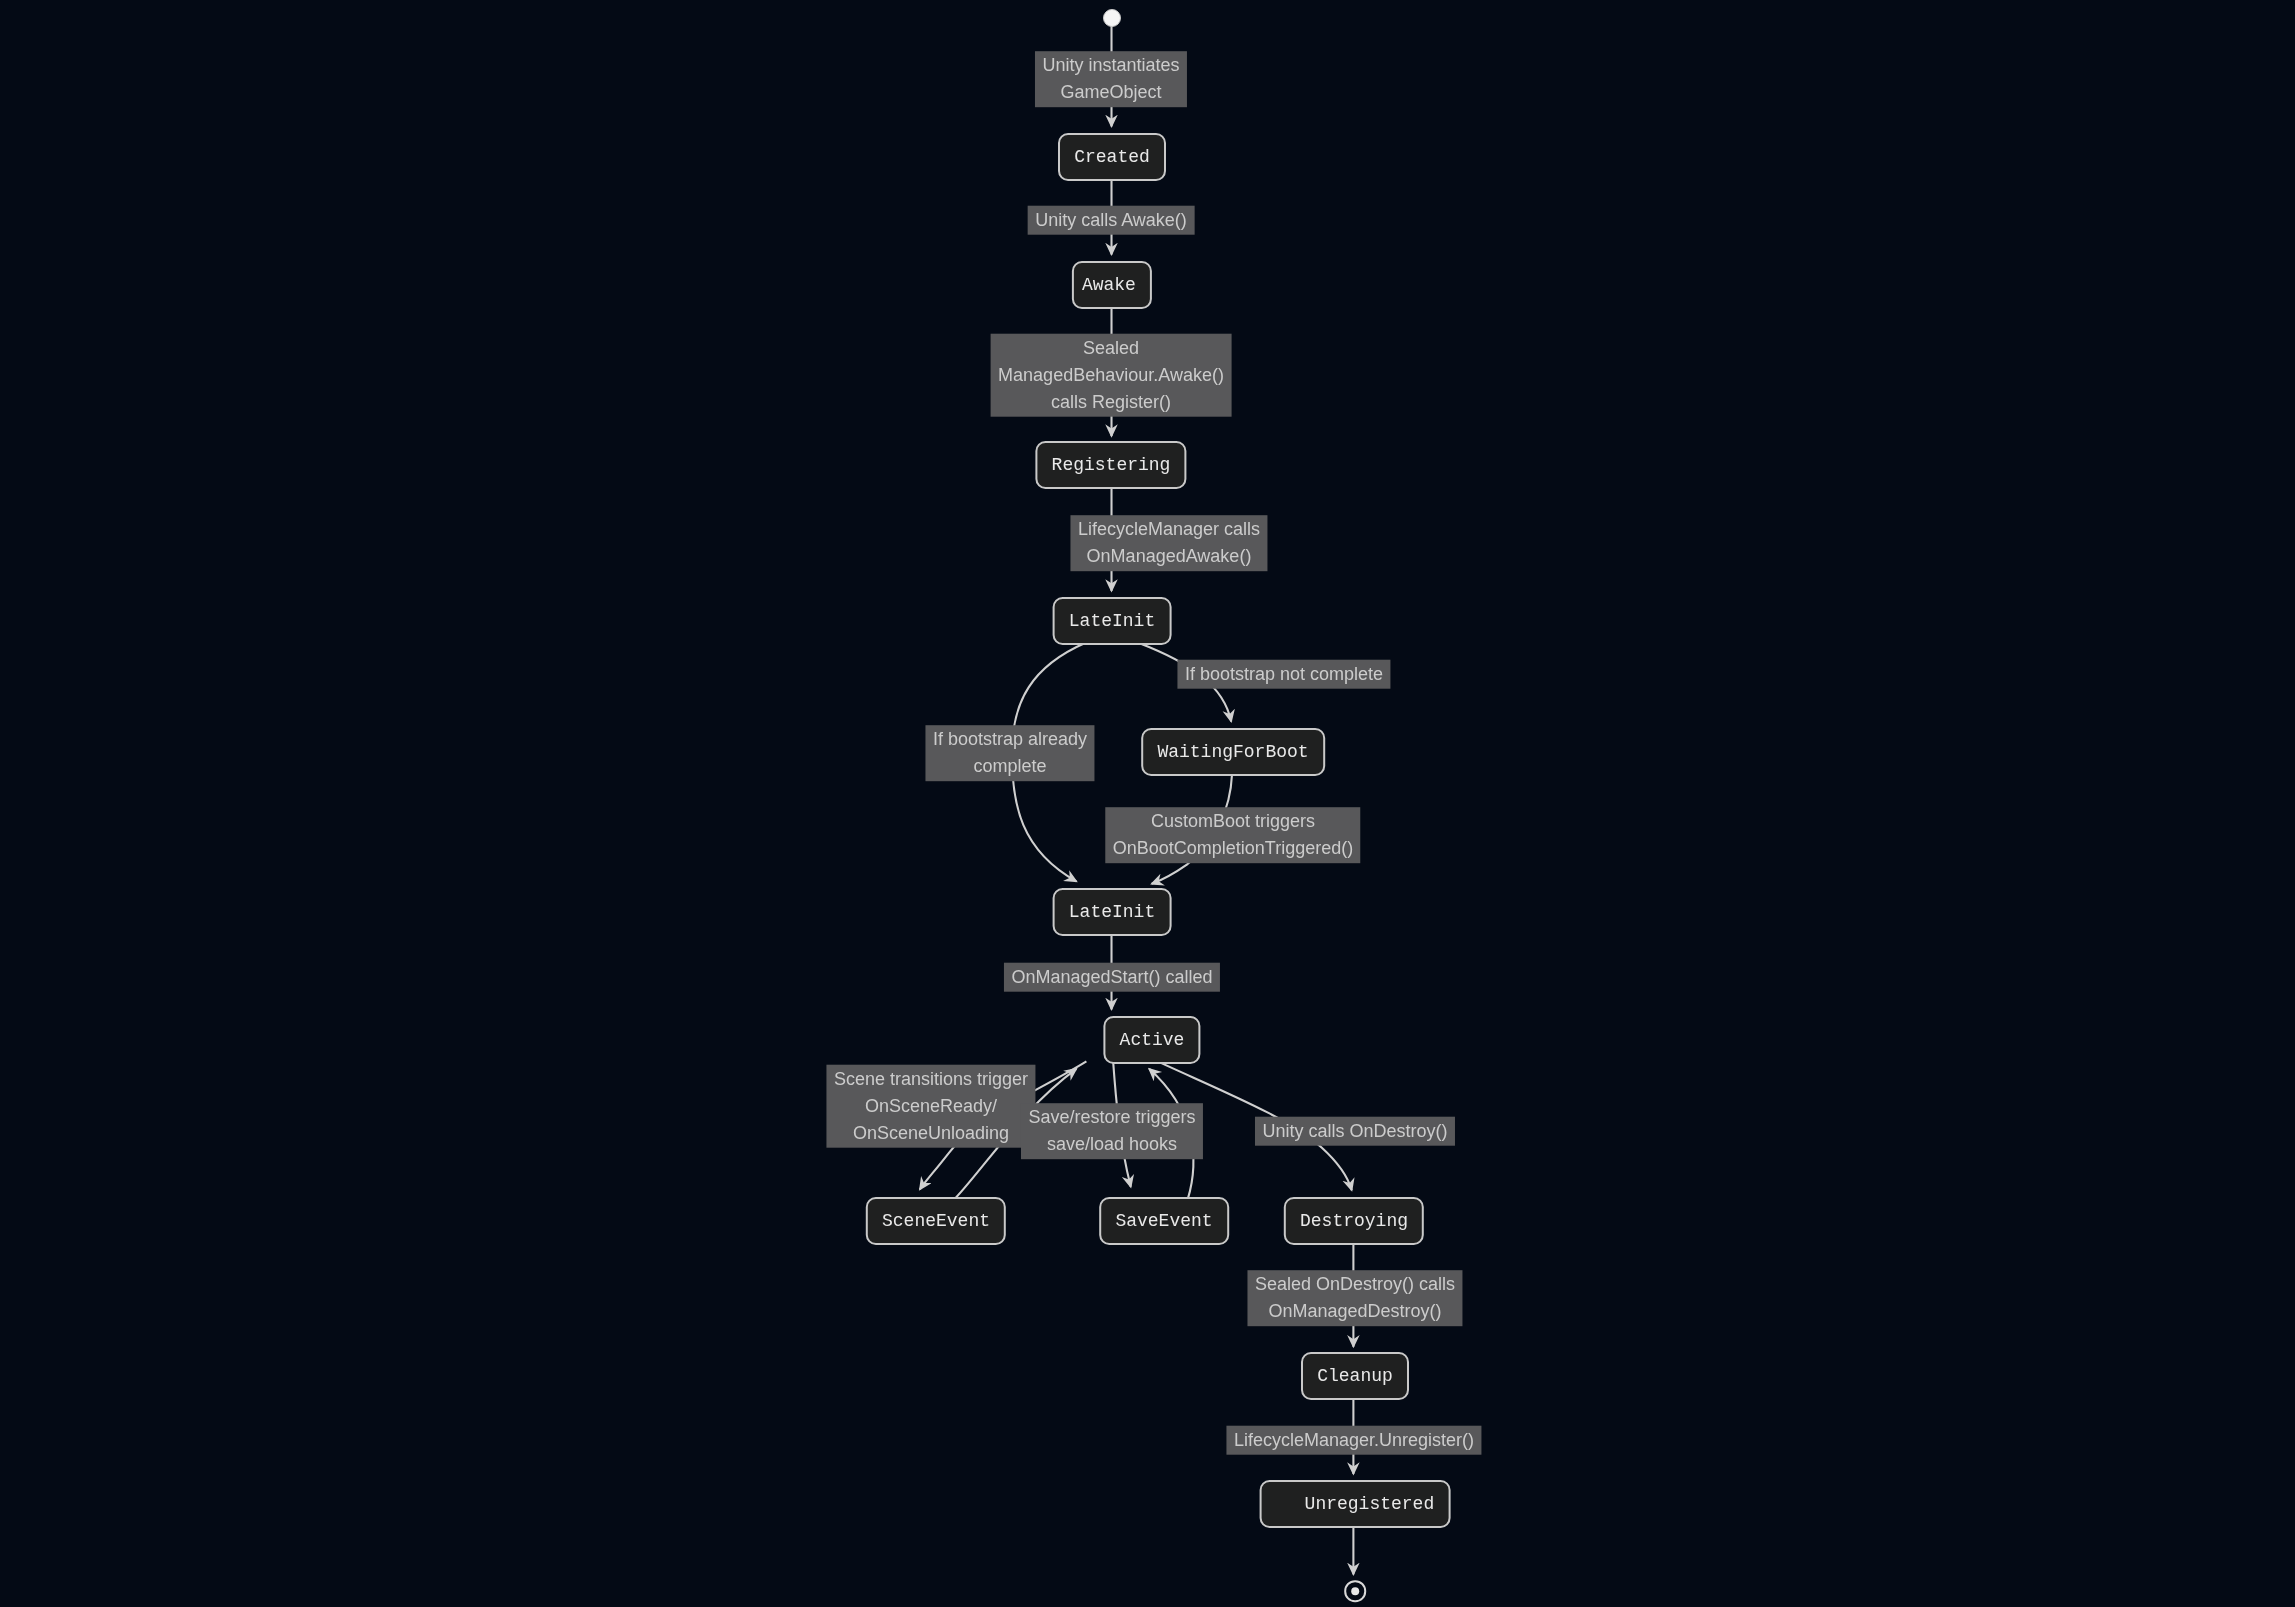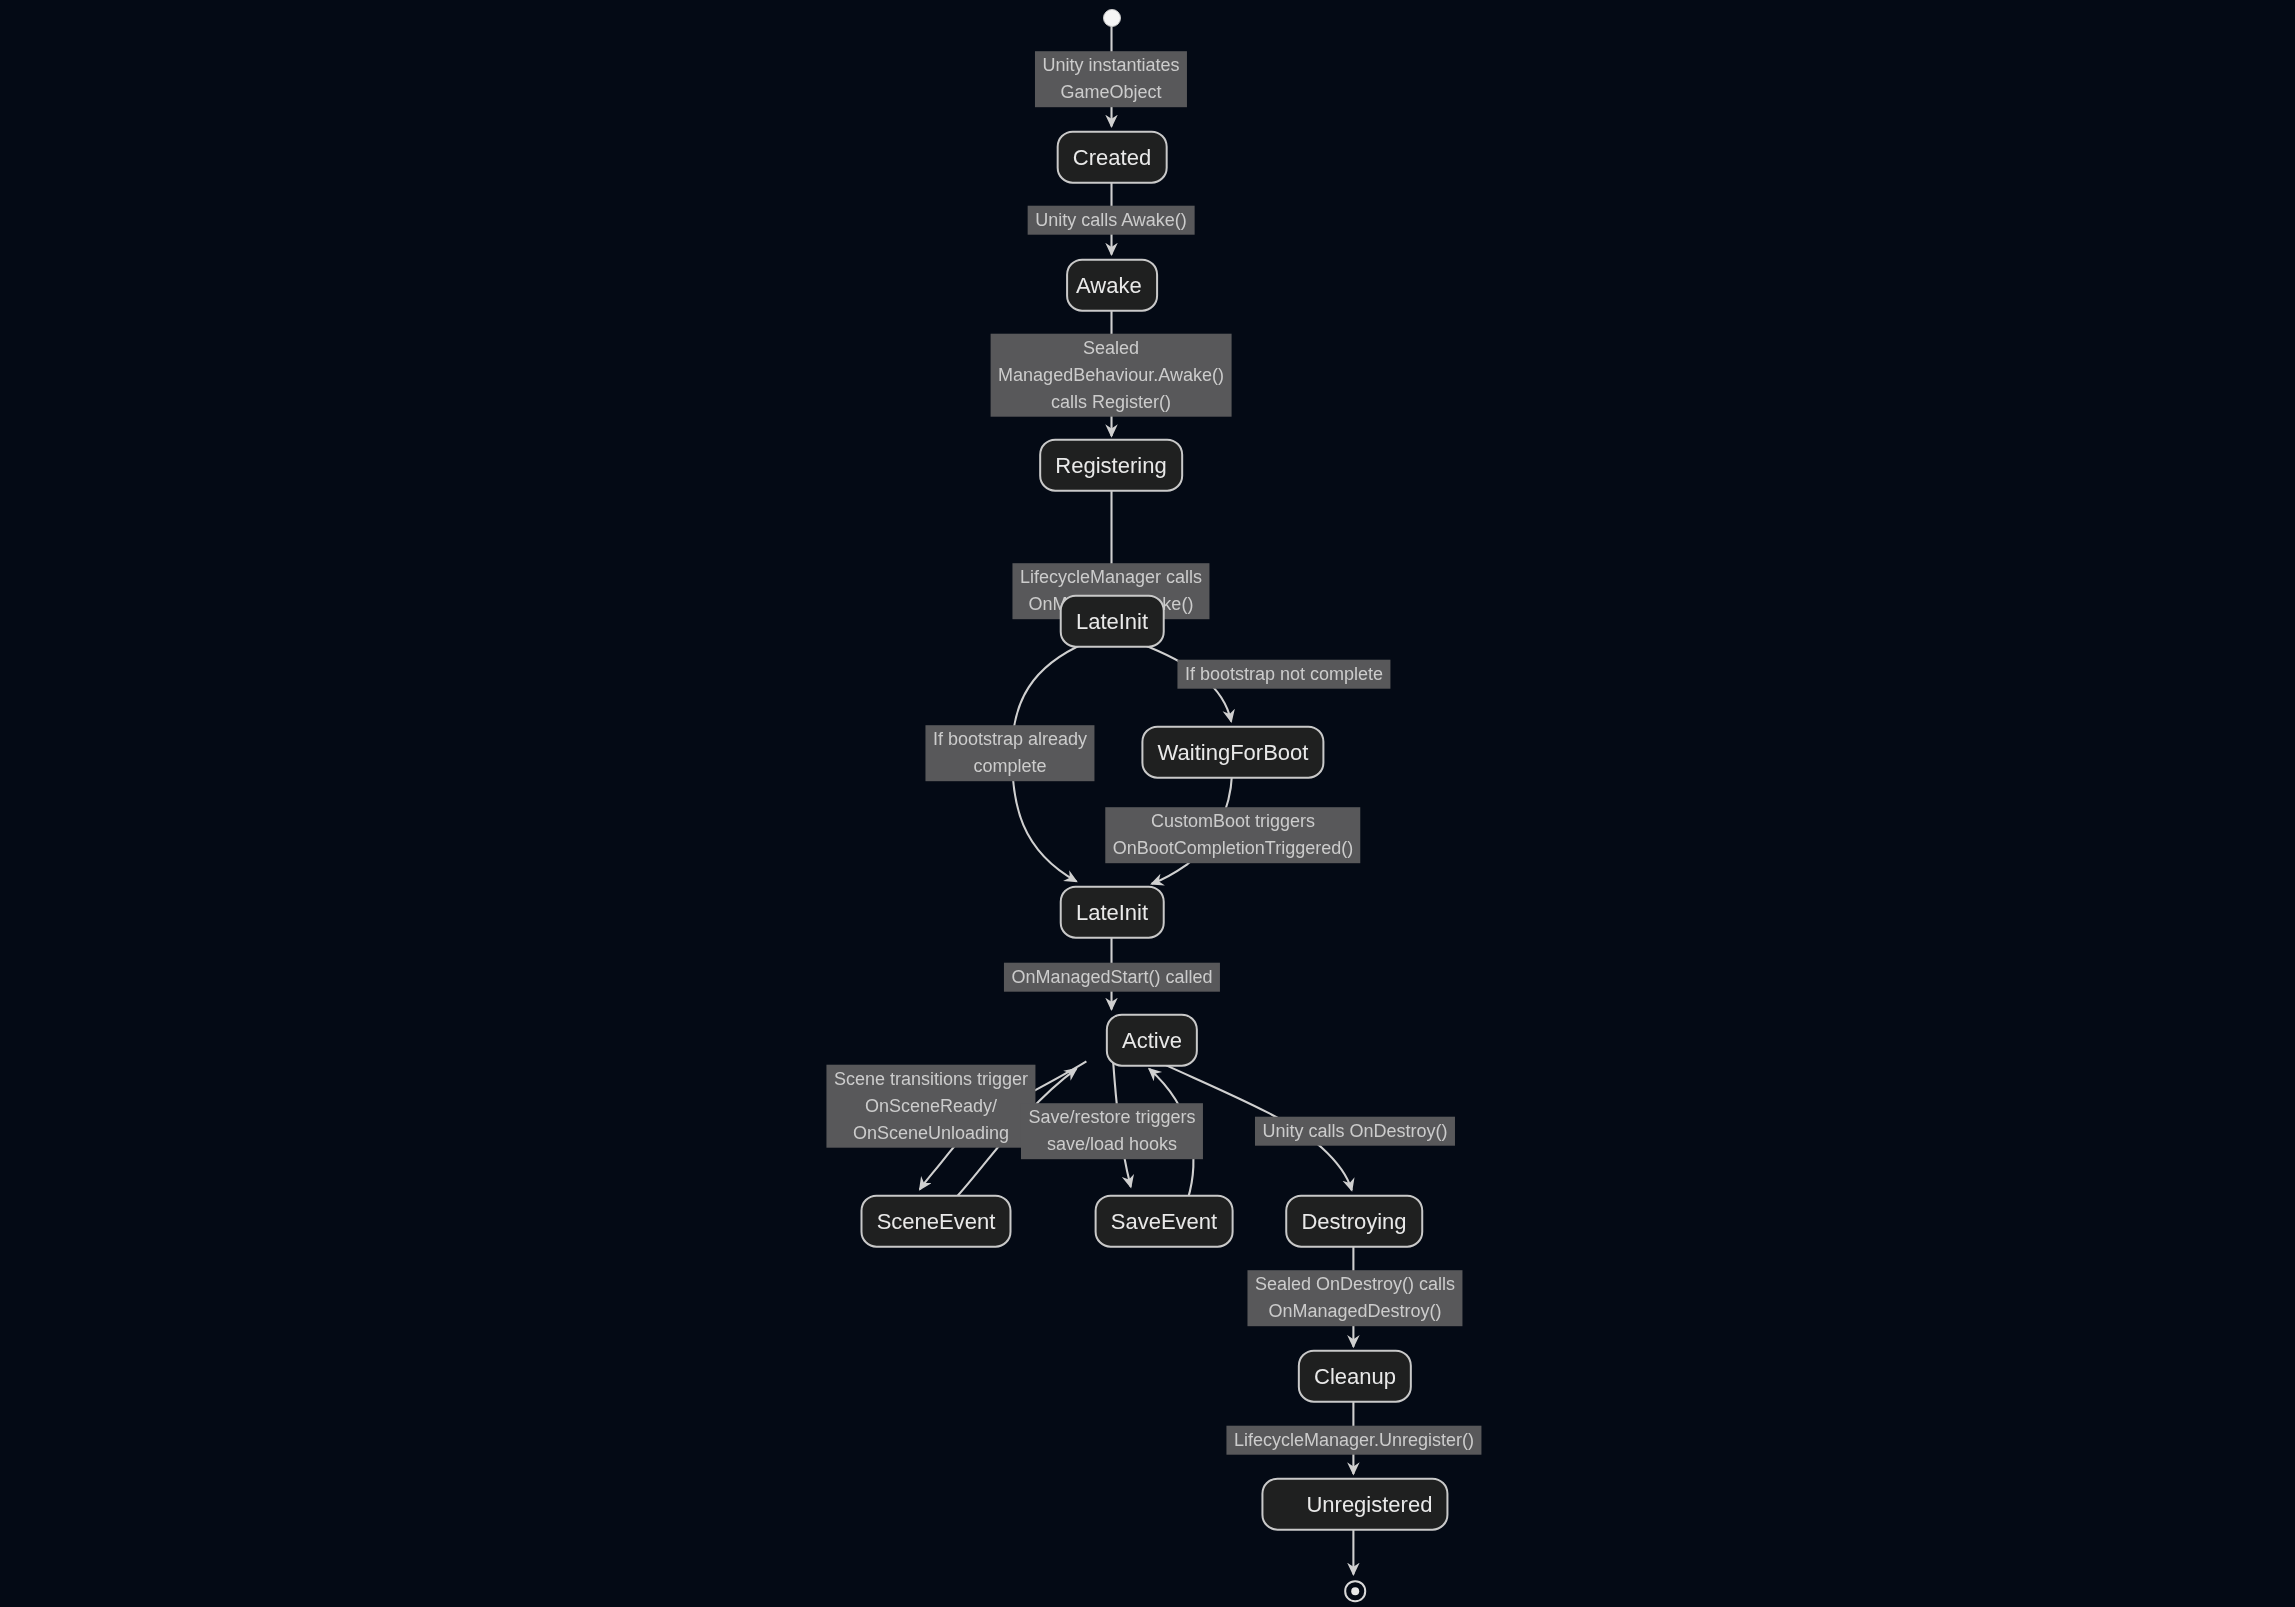--- a/index.html
+++ b/index.html
@@ -17,27 +17,28 @@
     left: 0;
     top: 0;
     z-index: 1;
   }
   .state {
     position: absolute;
     transform: translate(-50%, -50%);
     background: var(--state-fill, #1f2020);
     color: var(--state-text, #e9e9e9);
     border: 2.1px solid var(--state-border, #c9c9c9);
-    border-radius: 16px;
+    border-radius: 10px;
     padding: 11.7px 14.2px;
-    font-size: 22px;
+    font-size: 18px;
     line-height: 1.15;
     white-space: nowrap;
     text-align: center;
     z-index: 3;
+    font-family: Liberation Mono, monospace;
   }
   .edge-label {
     position: absolute;
     transform: translate(-50%, -50%);
     background: var(--label-bg, #58585a);
     color: var(--label-text, #cccccc);
     font-size: 18px;
     line-height: 27px;
     padding: 0.8px 7.5px;
     text-align: center;
@@ -109,21 +110,21 @@
         <div>GameObject</div>
       </div>
       <div class="edge-label" style="left: 1111px; top: 220px;">
         <div>Unity calls Awake()</div>
       </div>
       <div class="edge-label" style="left: 1111px; top: 375px;">
         <div>Sealed</div>
         <div>ManagedBehaviour.Awake()</div>
         <div>calls Register()</div>
       </div>
-      <div class="edge-label" style="left: 1111px; top: 543px; margin-top: 48px;">
+      <div class="edge-label" style="left: 1169px; top: 543px;">
         <div>LifecycleManager calls</div>
         <div>OnManagedAwake()</div>
       </div>
       <div class="edge-label" style="left: 1284px; top: 674px; text-align: center;">
         <div>If bootstrap not complete</div>
       </div>
       <div class="edge-label" style="left: 1010px; top: 753px;">
         <div>If bootstrap already</div>
         <div>complete</div>
       </div>

